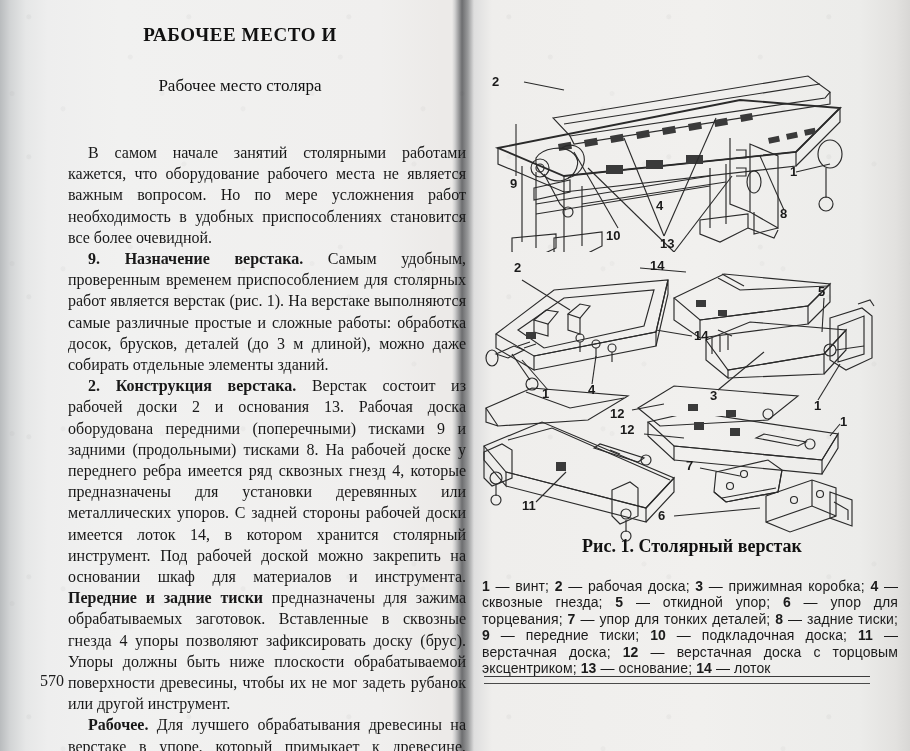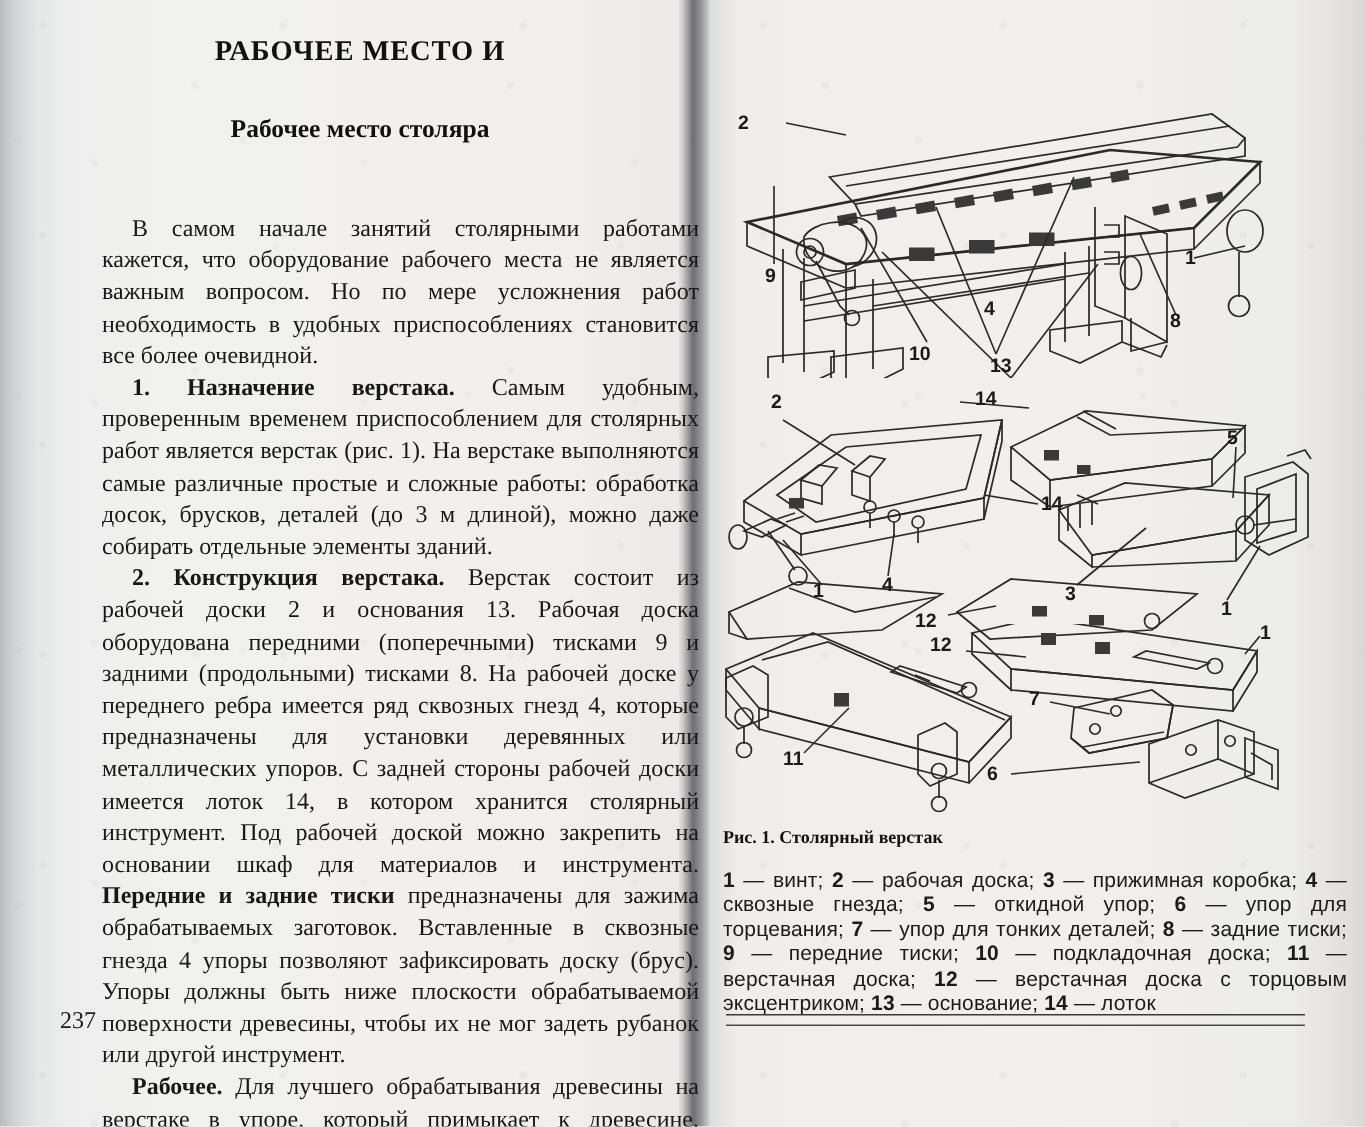--- a/index.html
+++ b/index.html
@@ -29,21 +29,21 @@
   
   #left{position:absolute;left:0;top:0;width:452px;height:751px;}
   .hdr{
     text-align:center;font-weight:bold;color:#111;
     font-size:19px;letter-spacing:.6px;line-height:25px;
     font-family:"Liberation Serif", serif;
   }
   #hdr1{position:absolute;left:70px;top:22px;width:340px;}
   #hdr2{
     position:absolute;left:70px;top:76px;width:340px;
-    text-align:center;font-weight:bold;font-size:17px;color:#111;
+    text-align:center;font-weight:normal;font-size:17px;color:#111;
   }
   #body-col{
     position:absolute;left:68px;top:120px;width:398px;
     font-size:16px;line-height:21.2px;color:#181818;
     text-align:justify;text-justify:inter-word;margin-top:22px;
   }
   #body-col p{margin:0 0 0 0;text-indent:20px;}
   #body-col b{font-weight:bold;}
   #pageno{
     position:absolute;left:40px;top:672px;
@@ -57,23 +57,23 @@
     position:absolute;font-family:"Liberation Sans", sans-serif;
     font-size:13px;font-weight:bold;color:#1a1a1a;
   }
   svg{display:block;}
   .ln{fill:none;stroke:#2a2a2a;stroke-width:1.15;}
   .ln2{fill:none;stroke:#2a2a2a;stroke-width:1.8;}
   .lead{fill:none;stroke:#2a2a2a;stroke-width:1.1;}
   .blk{fill:#3a3a3a;stroke:none;}
 
   #cap-title{
-    position:absolute;left:12px;top:551px;width:420px;
+    position:absolute;left:12px;top:536px;width:420px;
     font-family:"Liberation Serif", serif;font-weight:bold;
-    font-size:12px;color:#111;
+    font-size:18px;color:#111;text-align:center;
   }
   #cap-list{
     position:absolute;left:12px;top:578px;width:416px;
     font-family:"Liberation Sans", sans-serif;
     font-size:14px;line-height:16.4px;color:#1b1b1b;
     text-align:justify;text-justify:inter-word;letter-spacing:.1px;
   }
   #cap-list b{font-weight:bold;}
   .rule{position:absolute;left:14px;width:386px;height:1px;background:#3b3b3b;}
   #rule1{top:676px;}
@@ -85,26 +85,26 @@
 <div id="page">
   <div id="grain"></div>
 
   <div id="left">
 
     <div id="hdr1" class="hdr">РАБОЧЕЕ МЕСТО И</div>
     <div id="hdr2">Рабочее место столяра</div>
 
     <div id="body-col">
       <p><span>В самом начале занятий столярными работами кажется, что оборудование рабочего места не является важным вопросом. Но по мере усложнения работ необходимость в удобных приспособлениях становится все более очевидной.</span></p>
-      <p><b>1. Назначение верстака.</b><span> Самым удобным, проверенным временем приспособлением для столярных работ является верстак (рис. 1). На верстаке выполняются самые различные простые и сложные работы: обработка досок, брусков, деталей (до 3 м длиной), можно даже собирать отдельные элементы зданий.</span></p>
+      <p><b>9. Назначение верстака.</b><span> Самым удобным, проверенным временем приспособлением для столярных работ является верстак (рис. 1). На верстаке выполняются самые различные простые и сложные работы: обработка досок, брусков, деталей (до 3 м длиной), можно даже собирать отдельные элементы зданий.</span></p>
       <p><b>2. Конструкция верстака.</b><span> Верстак состоит из рабочей доски 2 и основания 13. Рабочая доска оборудована передними (поперечными) тисками 9 и задними (продольными) тисками 8. На рабочей доске у переднего ребра имеется ряд сквозных гнезд 4, которые предназначены для установки деревянных или металлических упоров. С задней стороны рабочей доски имеется лоток 14, в котором хранится столярный инструмент. Под рабочей доской можно закрепить на основании шкаф для материалов и инструмента. </span><b>Передние и задние тиски</b><span> предназначены для зажима обрабатываемых заготовок. Вставленные в сквозные гнезда 4 упоры позволяют зафиксировать доску (брус). Упоры должны быть ниже плоскости обрабатываемой поверхности древесины, чтобы их не мог задеть рубанок или другой инструмент.</span></p>
       <p><b>Рабочее.</b><span> Для лучшего обрабатывания древесины на верстаке в упоре, который примыкает к древесине, делается</span></p>
     </div>
 
-    <div id="pageno">237</div>
+    <div id="pageno">570</div>
   </div>
 
   <div id="right">
 
     <div class="fig" style="left:8px;top:52px;">
       <svg width="430" height="200" viewBox="0 0 430 200">
 
         <path class="ln" d="M75 66 L330 24 L352 40 L347 46 L92 84 Z"></path>
         <path class="ln" d="M92 84 L96 92 L352 52 L352 40"></path>
         <path class="ln" d="M86 72 L342 32"></path>

